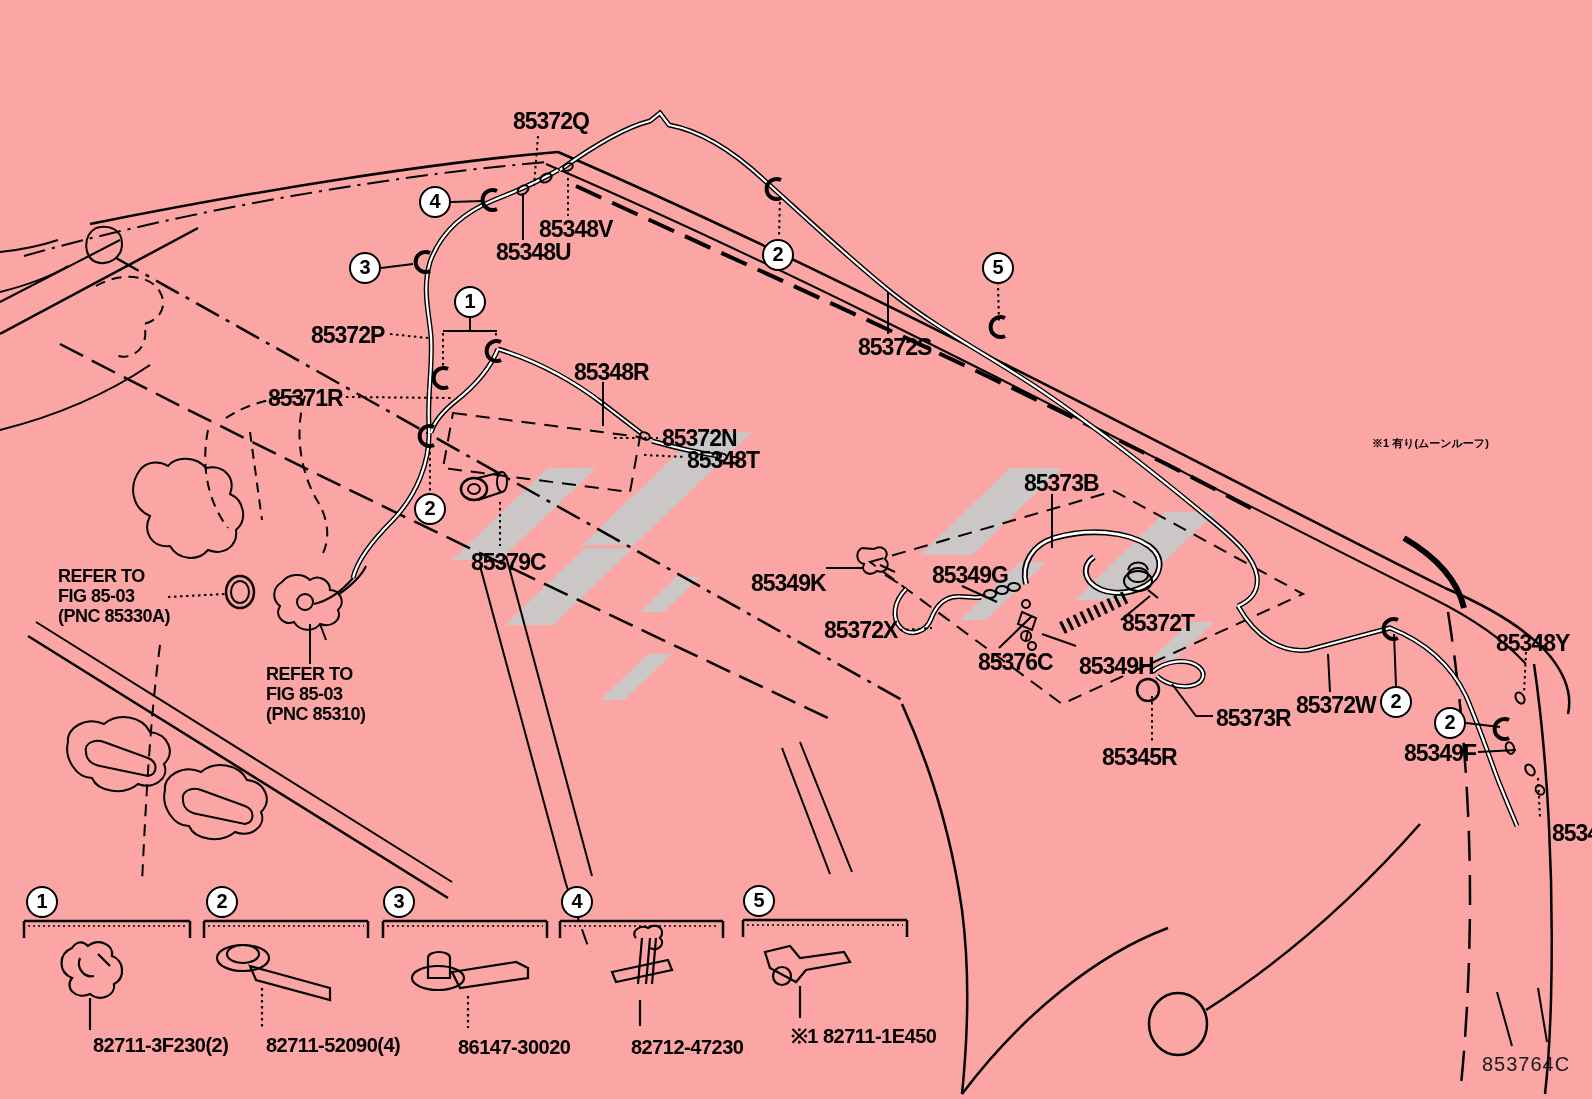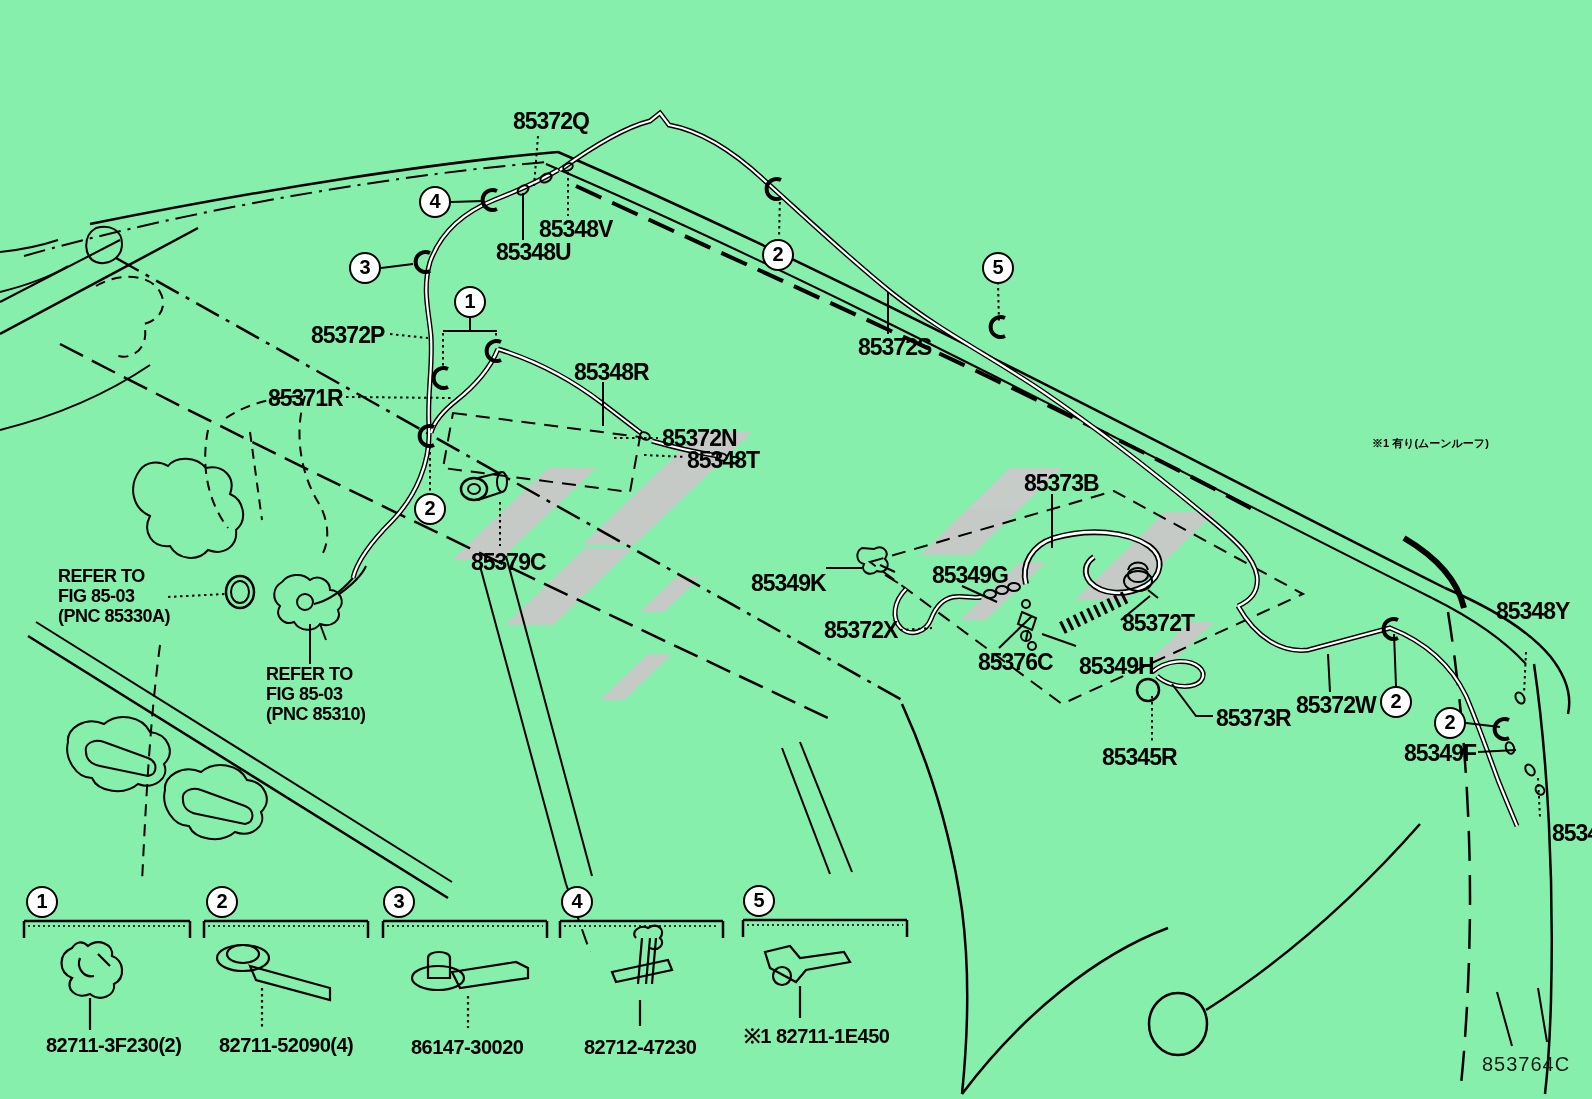--- a/index.html
+++ b/index.html
@@ -1,24 +1,24 @@
 <!DOCTYPE html>
 <html><head>
 <meta charset="utf-8">
 <style>
   html,body{margin:0;padding:0;background:#fff;}
-  #stage{position:relative;width:1592px;height:1099px;background:#86efac;overflow:hidden;
+  #stage{position:relative;width:1592px;height:1099px;background:#fca5a5;overflow:hidden;
          font-family:"Liberation Sans",sans-serif;}
   #art{position:absolute;left:0;top:0;}
   .lbl{position:absolute;font-size:23px;font-weight:bold;color:#000;letter-spacing:-1px;white-space:nowrap;}
   .lbl-sm{position:absolute;font-size:18px;font-weight:bold;color:#000;letter-spacing:-0.5px;line-height:20px;white-space:nowrap;}
   .lbl-jp{position:absolute;font-size:11px;font-weight:bold;color:#000;white-space:nowrap;
           font-family:Liberation Sans, sans-serif;}
   .lbl-code{position:absolute;font-size:20px;font-weight:400;color:#1a1a1a;letter-spacing:1px;white-space:nowrap;}
-  .lbl-leg{position:absolute;font-size:20px;font-weight:bold;color:#000;letter-spacing:-0.5px;white-space:nowrap;}
+  .lbl-leg{position:absolute;font-size:20px;font-weight:bold;color:#000;letter-spacing:-0.5px;white-space:nowrap;margin-left:47px;}
   .co{position:absolute;width:32px;height:32px;border:2.5px solid #000;border-radius:50%;
       box-sizing:border-box;text-align:center;font-size:20px;font-weight:bold;line-height:27px;color:#000;background:#fff;}
 </style>
 </head>
 <body>
 
 <div id="stage">
 
 <svg id="art" width="1592" height="1099" viewBox="0 0 1592 1099">
 
@@ -260,21 +260,21 @@
 <div class="lbl" style="left:751px;top:570px">85349K</div>
 <div class="lbl" style="left:932px;top:562px">85349G</div>
 <div class="lbl" style="left:1024px;top:470px">85373B</div>
 <div class="lbl" style="left:824px;top:617px">85372X</div>
 <div class="lbl" style="left:978px;top:649px">85376C</div>
 <div class="lbl" style="left:1079px;top:653px">85349H</div>
 <div class="lbl" style="left:1122px;top:610px">85372T</div>
 <div class="lbl" style="left:1216px;top:705px">85373R</div>
 <div class="lbl" style="left:1102px;top:744px">85345R</div>
 <div class="lbl" style="left:1296px;top:692px">85372W</div>
-<div class="lbl" style="left:1496px;top:598px">85348Y</div>
+<div class="lbl" style="left:1496px;top:630px">85348Y</div>
 <div class="lbl" style="left:1404px;top:740px">85349F</div>
 <div class="lbl" style="left:1552px;top:820px">85348S</div>
 
 <div class="lbl-sm" style="left:58px;top:566px">
   <div>REFER TO</div>
   <div>FIG 85-03</div>
   <div>(PNC 85330A)</div>
 </div>
 <div class="lbl-sm" style="left:266px;top:664px">
   <div>REFER TO</div>

